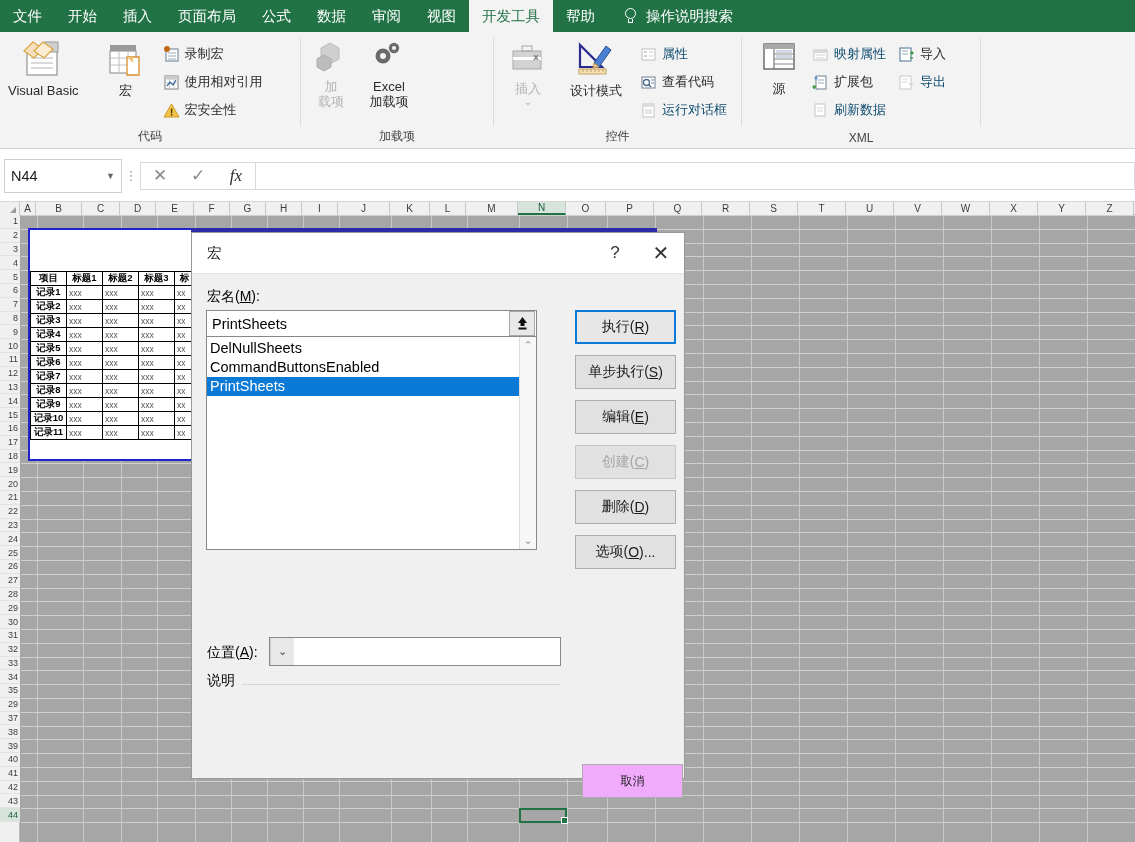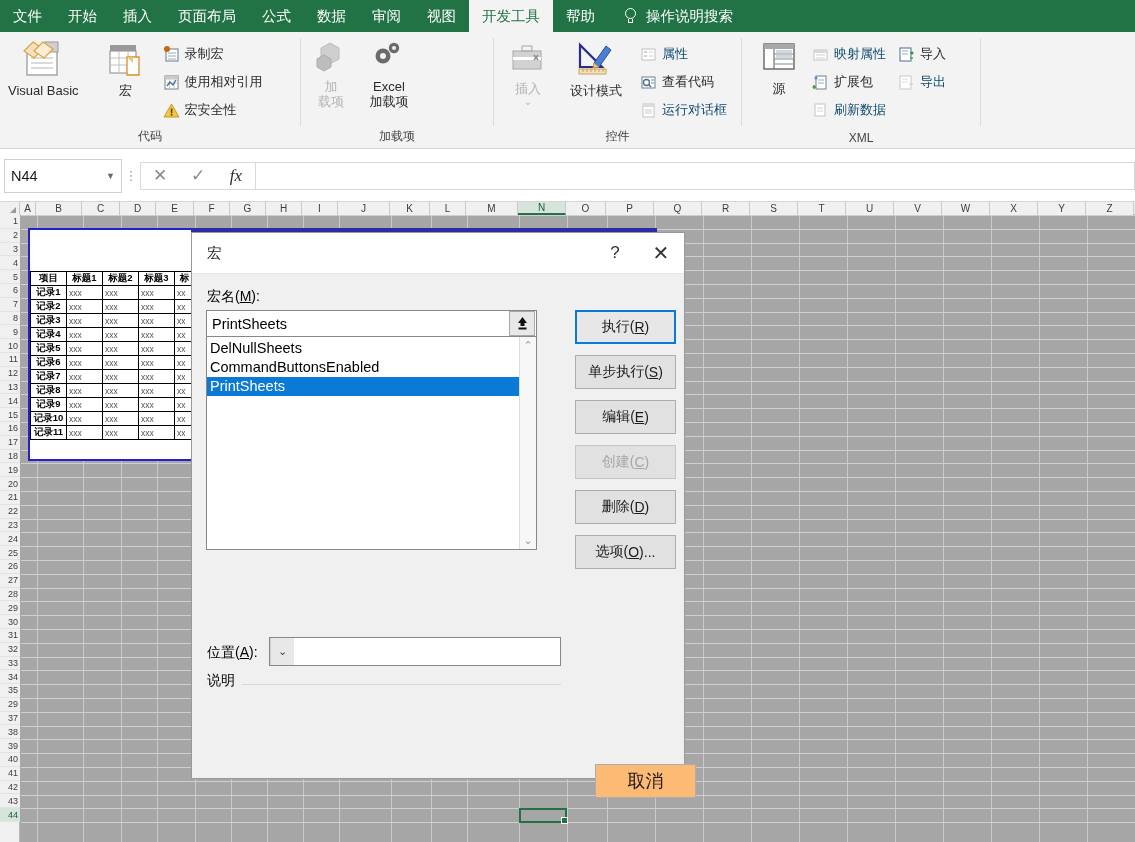--- a/index.html
+++ b/index.html
@@ -179,22 +179,22 @@
   }
   .loc-select .val { flex:1; font-size:14px; color:#000; padding-left:6px; }
   .loc-arrow { width:24px; height:27px; background:#e8e8e8; display:flex; align-items:center;
                justify-content:center; color:#444; font-size:11px; border-left:1px solid #cfcfcf;}
 
   .desc-label { position:absolute; left:15px; top:398px; font-size:14px; color:#000; background:#f0f0f0;
                 padding-right:7px; z-index:2;}
   .desc-rule { position:absolute; left:14px; top:410px; width:355px; height:1px; background:#d8d8d8; }
 
   .cancel-btn {
-    position:absolute; left:403px; top:490px; width:101px; height:34px;
-    background:#fdba74; border:1px solid #adadad; font-size:18px; color:#1b1b1b;
+    position:absolute; left:390px; top:490px; width:101px; height:34px;
+    background:#f0abfc; border:1px solid #adadad; font-size:12px; color:#1b1b1b;
     display:flex; align-items:center; justify-content:center;
   }
 </style>
 </head>
 <body>
 
 <div id="app">
 
   <div class="tabbar">
     <div class="tab">

